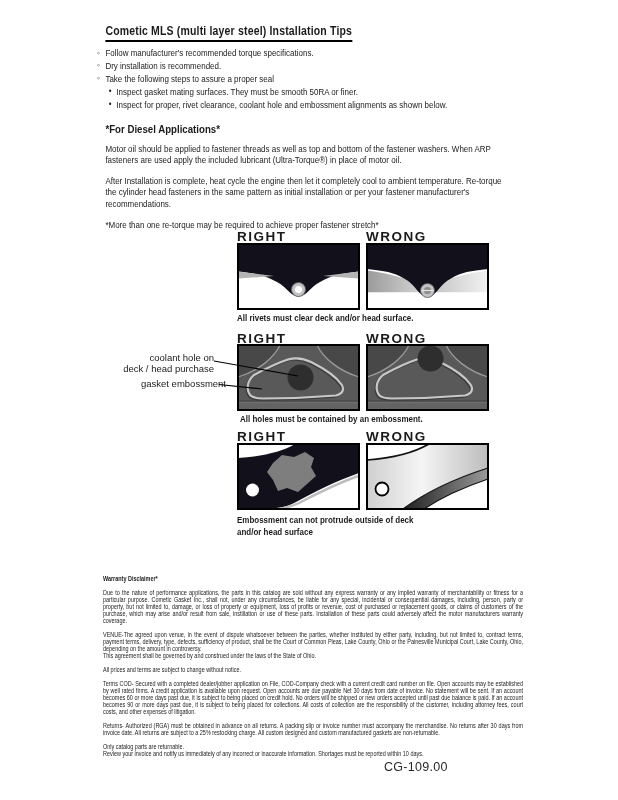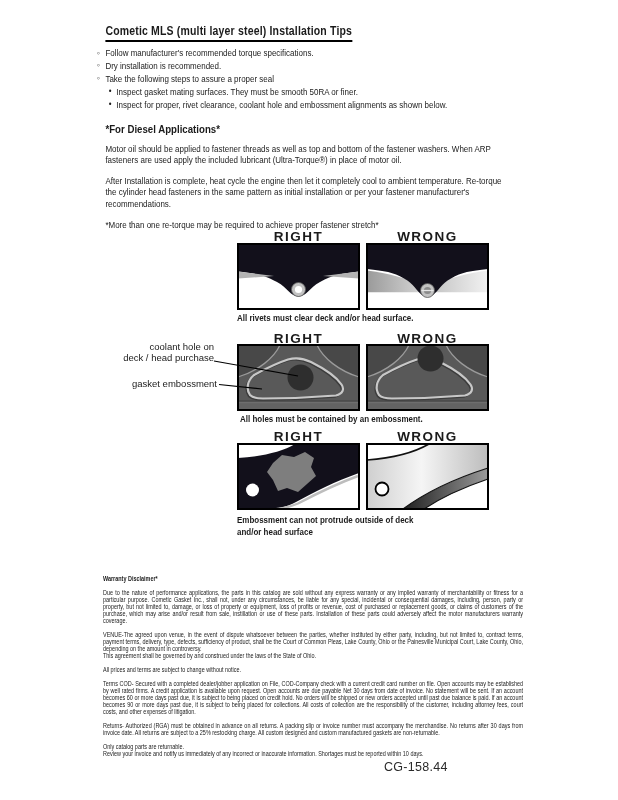--- a/index.html
+++ b/index.html
@@ -14,21 +14,21 @@
   .bullets{margin-top:5px}
   .bullet{position:relative;font-size:9.5px;line-height:12.9px;padding-left:10px}
   .bullet::before{content:"\25E6";position:absolute;left:0;top:-0.5px}
   .subbullet{position:relative;font-size:9.5px;line-height:12.9px;padding-left:9px;margin-left:14px}
   .subbullet::before{content:"\2022";position:absolute;left:0;top:-0.5px}
   .diesel-h{margin:11px 0 0 10px;font-size:11.5px;font-weight:bold}
   .para{margin:8px 0 0 10px;font-size:9.5px;line-height:11.6px;width:478px}
   .para.p2{margin-top:9px}
   .para.p3{margin-top:9px;width:500px}
   
-  .diag-label{position:absolute;width:123px;text-align:center;font-size:13.5px;font-weight:bold;letter-spacing:1.5px}
+  .diag-label{position:absolute;width:123px;font-size:13.5px;font-weight:bold;letter-spacing:1.5px}
   .diag-box{position:absolute;width:123px;height:67px}
   .diag-box svg{display:block}
   .caption{position:absolute;font-size:9.5px;font-weight:bold;white-space:nowrap;
            transform:scaleX(0.84);transform-origin:0 0}
   .caption-line2{line-height:11.5px}
   .side-label{position:absolute;width:100px;text-align:right;font-size:9.5px;line-height:11px}
   .leader-svg{position:absolute;left:205px;top:353px;pointer-events:none}
   
   .fineprint{position:absolute;left:103px;top:575px;width:500px;font-size:6.5px;line-height:7px;color:#222;
              transform:scaleX(0.84);transform-origin:0 0}
@@ -90,25 +90,25 @@
     <circle cx="61.5" cy="47.5" r="3.6" fill="#8a8a8a"></circle>
     <line x1="55.5" y1="47.5" x2="67.5" y2="47.5" stroke="#e5e5e5" stroke-width="1.3"></line>
     <rect x="1" y="1" width="121" height="65" fill="none" stroke="#000" stroke-width="2"></rect>
   </svg>
 </div>
 <div class="caption" style="left:237px;top:312px">All rivets must clear deck and/or head surface.</div>
 
 <div class="diag-label" style="left:237px;top:331px">RIGHT</div>
 <div class="diag-label" style="left:366px;top:331px">WRONG</div>
 
-<div class="side-label" style="left:114px;top:341px">
+<div class="side-label" style="left:114px;top:352px">
   <div>coolant hole on</div>
   <div>deck / head purchase</div>
 </div>
-<div class="side-label" style="left:117px;top:378px">gasket embossment</div>
+<div class="side-label" style="left:126px;top:378px">gasket embossment</div>
 
 <div class="diag-box" style="left:237px;top:344px">
   <svg width="123" height="67" viewBox="0 0 123 67">
     <rect x="1" y="1" width="121" height="65" fill="#595959"></rect>
     <path d="M1,1 L43,1 C37,14 21,27 1,33 Z" fill="#484848"></path>
     <path d="M43,1 C37,14 21,27 1,33" fill="none" stroke="#9b9b9b" stroke-width="1.3"></path>
     <path d="M122,1 L80,1 C86,14 102,27 122,33 Z" fill="#484848"></path>
     <path d="M80,1 C86,14 102,27 122,33" fill="none" stroke="#9b9b9b" stroke-width="1.3"></path>
     <rect x="1" y="57" width="121" height="9" fill="#636363"></rect>
     <line x1="1" y1="57" x2="122" y2="57" stroke="#424242" stroke-width="1"></line>
@@ -187,13 +187,13 @@
   <p class="gap">Due to the nature of performance applications, the parts in this catalog are sold without any express warranty or any implied warranty of merchantability or fitness for a particular purpose.  Cometic Gasket Inc., shall not, under any circumstances, be liable for any special, incidental or consequential damages, including, person, party or property, but not limited to, damage, or loss of property or equipment, loss of profits or revenue, cost of purchased or replacement goods, or claims of customers of the purchase, which may arise and/or result from sale, instillation or use of these parts.  Installation of these parts could adversely affect the motor manufacturers warranty coverage.</p>
   <p>VENUE-The agreed upon venue, in the event of dispute whatsoever between the parties, whether instituted by either party, including, but not limited to, contract terms, payment terms, delivery, type, defects, sufficiency of product, shall be the Court of Common Pleas, Lake County, Ohio or the Painesville Municipal Court, Lake County, Ohio, depending on the amount in controversy.</p>
   <p class="gap">This agreement shall be governed by and construed under the laws of the State of Ohio.</p>
   <p class="gap">All prices and terms are subject to change without notice.</p>
   <p class="gap">Terms COD- Secured with a completed dealer/jobber application on File, COD-Company check with a current credit card number on file.  Open accounts may be established by well rated firms.  A credit application is available upon request.  Open accounts are due payable Net 30 days from date of invoice.  No statement will be sent.  If an account becomes 60 or more days past due, it is subject to being placed on credit hold.  No orders will be shipped or new orders accepted until past due balance is paid.  If an account becomes 90 or more days past due, it is subject to being placed for collections.  All costs of collection are the responsibility of the customer, including attorney fees, court costs, and other expenses of litigation.</p>
   <p class="gap">Returns- Authorized (RGA) must be obtained in advance on all returns.  A packing slip or invoice number must accompany the merchandise.  No returns after 30 days from invoice date.  All returns are subject to a 25% restocking charge.  All custom designed and custom manufactured gaskets are non-returnable.</p>
   <p>Only catalog parts are returnable.</p>
   <p>Review your invoice and notify us immediately of any incorrect or inaccurate information.  Shortages must be reported within 10 days.</p>
 </div>
 
-<div class="doc-code">CG-158.44</div>
+<div class="doc-code">CG-109.00</div>
 
 </body></html>

